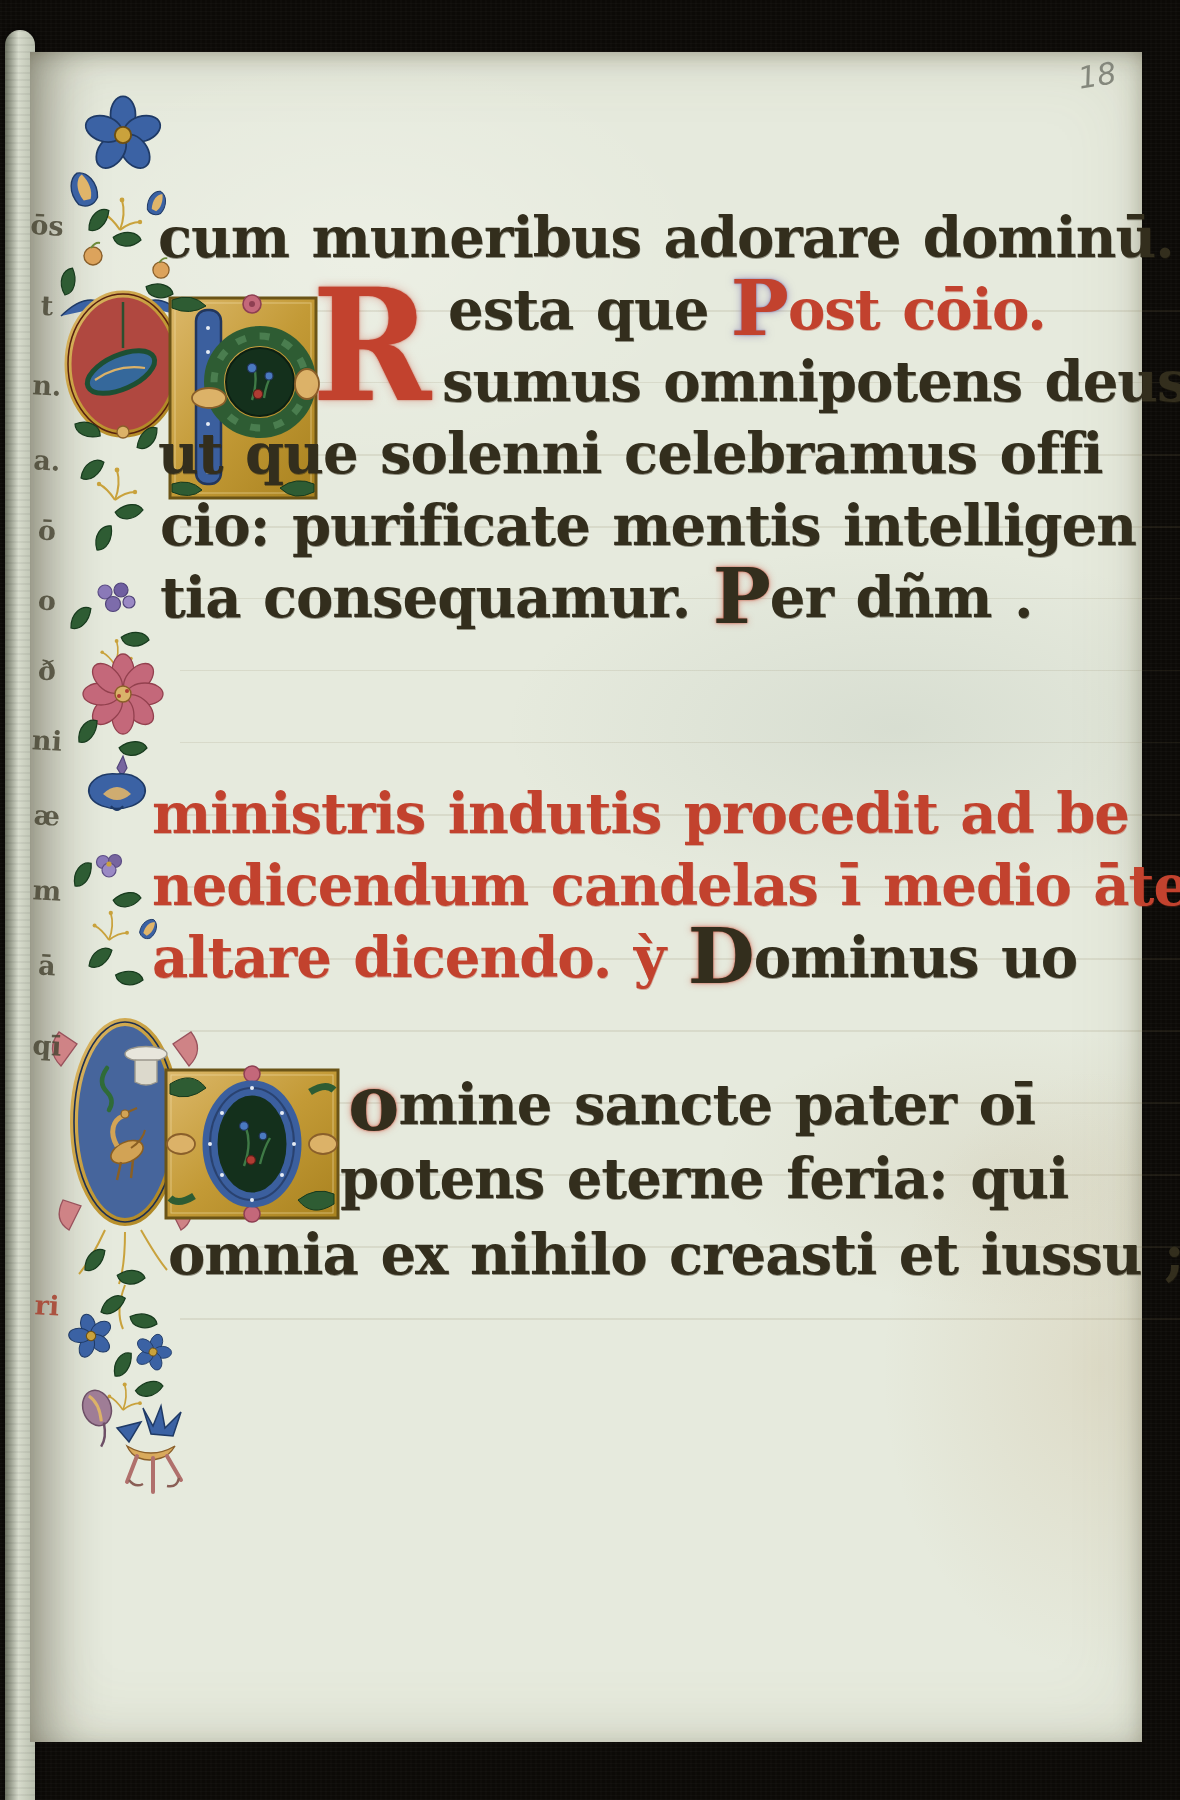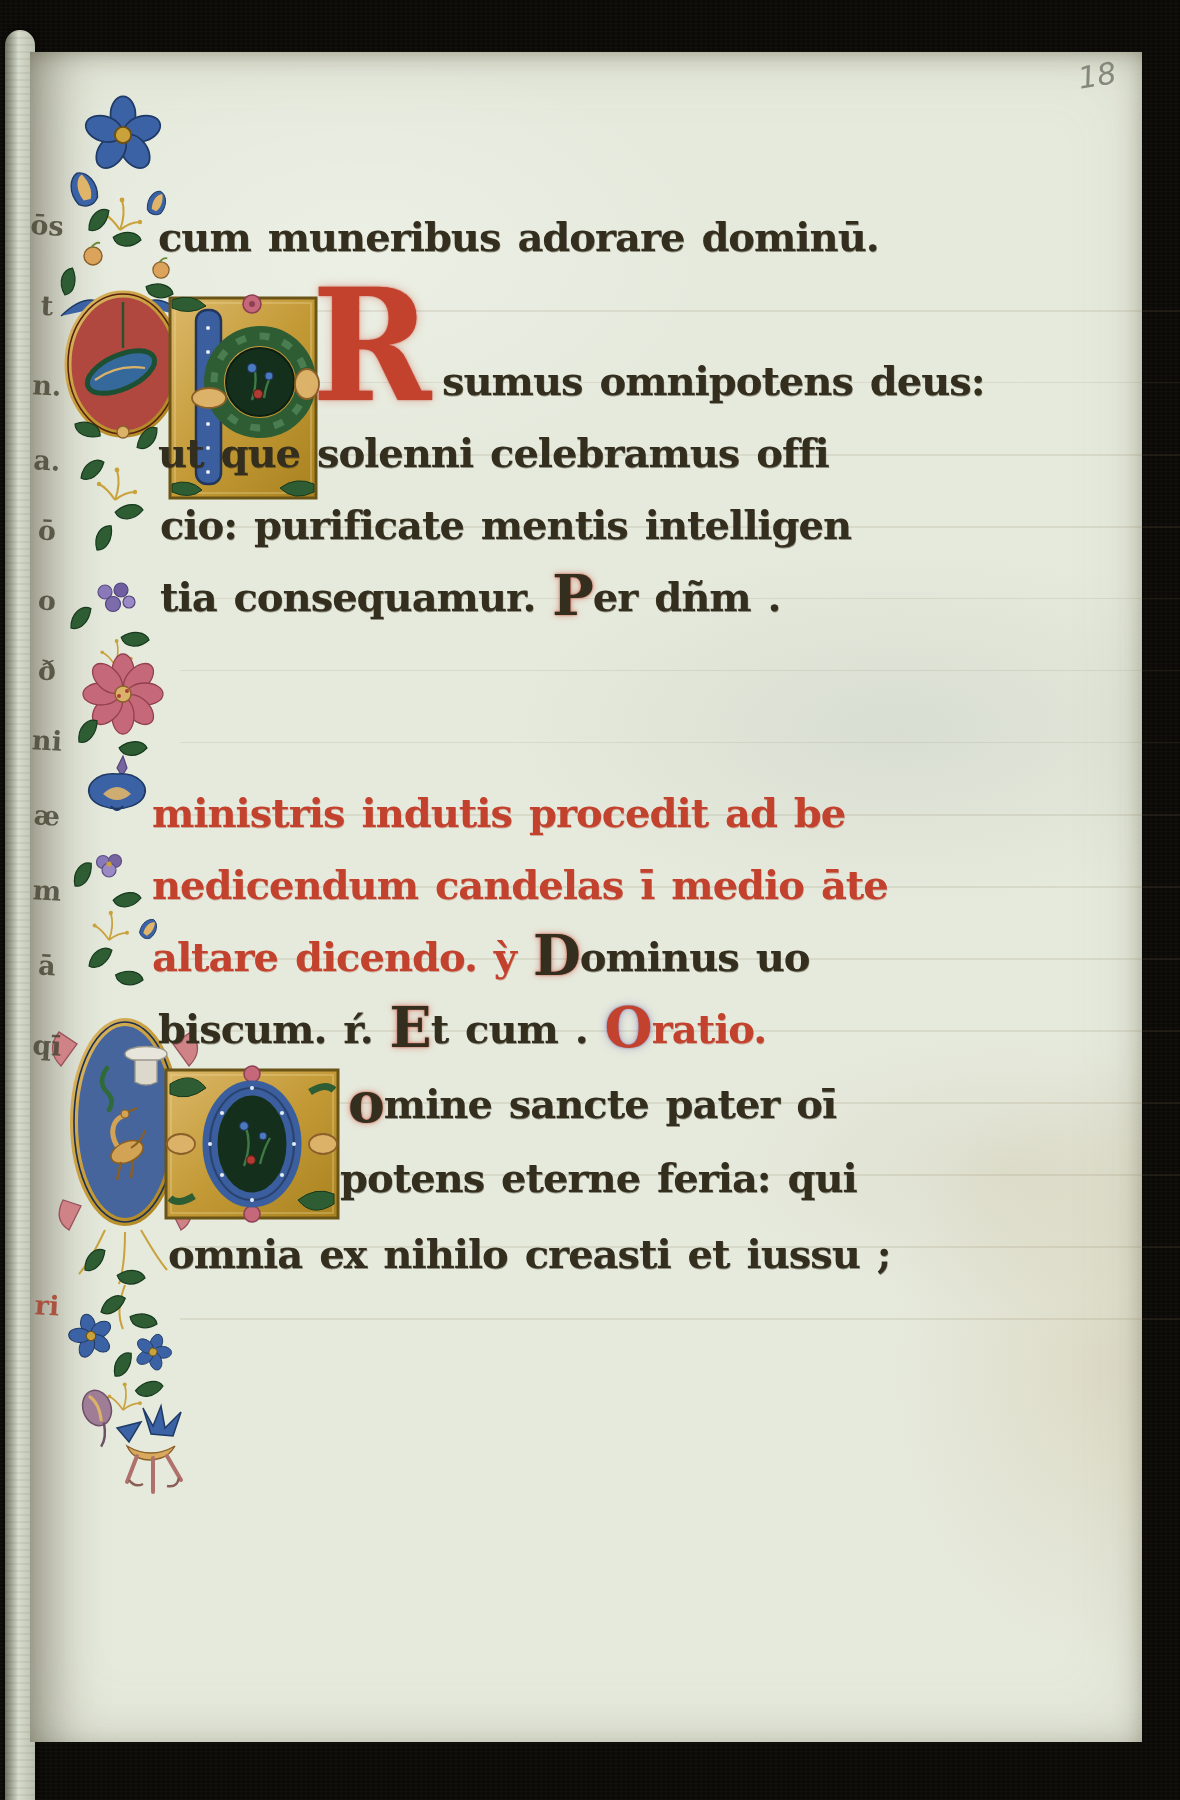--- a/index.html
+++ b/index.html
@@ -40,21 +40,21 @@
     background:repeating-linear-gradient(180deg, rgba(130,118,84,.20) 0 1.5px, transparent 1.5px 72px);
     opacity:.7;
   }
   #folio{
     position:absolute;left:1078px;top:58px;
     font-family:"DejaVu Sans","Liberation Sans",sans-serif;
     font-style:italic;font-size:30px;color:#84877c;transform:rotate(-9deg);
   }
   .tline{
     position:absolute;white-space:nowrap;
-    font-size:40px;font-weight:700;letter-spacing:-1px;word-spacing:4px;
+    font-size:56px;font-weight:700;letter-spacing:-1px;word-spacing:4px;
     line-height:64px;
   }
   .seg{white-space:pre;}
   .ink{color:#332e1d;text-shadow:.5px .5px 0 rgba(40,36,20,.45);}
   .rubric{color:#c2422e;text-shadow:.5px .5px 0 rgba(170,50,30,.35);}
   .cadel{font-size:1.38em;line-height:0;vertical-align:-.08em;}
   .halo-red{text-shadow:0 0 2px rgba(200,70,50,.95),0 0 7px rgba(200,70,50,.55);}
   .halo-violet{text-shadow:0 0 2px rgba(122,106,168,.95),0 0 8px rgba(122,106,168,.6);}
   #cadel-r{
     position:absolute;left:312px;top:268px;font-size:156px;font-weight:700;line-height:1;
@@ -296,28 +296,28 @@
     <circle cx="80" cy="58" r="4.4" fill="#4a79c0" stroke="#22365c" stroke-width="1.2"></circle>
     <circle cx="99" cy="68" r="3.8" fill="#4a79c0" stroke="#22365c" stroke-width="1.2"></circle>
     <circle cx="87" cy="92" r="4.4" fill="#b03c33" stroke="#5e1d18" stroke-width="1.2"></circle>
     <ellipse cx="17" cy="76" rx="14" ry="10" fill="#dcb268" stroke="#8a5f2a" stroke-width="1.8"></ellipse>
     <ellipse cx="159" cy="76" rx="14" ry="10" fill="#dcb268" stroke="#8a5f2a" stroke-width="1.8"></ellipse>
   </svg>
 
   <div id="cadel-r">R</div>
 
   <div class="tline" style="left:158px;top:205px"><span class="seg ink">cum muneribus adorare dominū.</span></div>
+  <div class="tline" style="left:448px;top:277px"><span class="seg ink">esta que </span><span class="seg rubric cadel halo-violet">P</span><span class="seg rubric">ost cōio.</span></div>
   <div class="tline" style="left:442px;top:349px"><span class="seg ink">sumus omnipotens deus:</span></div>
   <div class="tline" style="left:158px;top:421px"><span class="seg ink">ut que solenni celebramus offi</span></div>
   <div class="tline" style="left:160px;top:565px"><span class="seg ink">tia consequamur. </span><span class="seg ink cadel halo-red">P</span><span class="seg ink">er dñm .</span></div>
   <div class="tline" style="left:160px;top:493px"><span class="seg ink">cio: purificate mentis intelligen</span></div>
   <div class="tline" style="left:152px;top:781px"><span class="seg rubric">ministris indutis procedit ad be</span></div>
   <div class="tline" style="left:152px;top:853px"><span class="seg rubric">nedicendum candelas ī medio āte</span></div>
   <div class="tline" style="left:152px;top:925px"><span class="seg rubric">altare dicendo. ỳ </span><span class="seg ink cadel halo-red">D</span><span class="seg ink">ominus uo</span></div>
-  <div class="tline" style="left:158px;top:997px"><span class="seg ink">biscum. ŕ. </span><span class="seg ink cadel halo-red">E</span><span class="seg ink">t cum . </span><span class="seg rubric cadel halo-violet">O</span><span class="seg rubric">ratio.</span></div>
   <div class="tline" style="left:348px;top:1072px"><span class="seg ink cadel halo-red">o</span><span class="seg ink">mine sancte pater oī</span></div>
   <div class="tline" style="left:340px;top:1146px"><span class="seg ink">potens eterne feria: qui</span></div>
   <div class="tline" style="left:168px;top:1222px"><span class="seg ink">omnia ex nihilo creasti et iussu ;</span></div>
 
   <div id="gutter">
       <span class="gfrag" style="top: 210px;">ōs</span>
       <span class="gfrag" style="top: 290px;">t</span>
       <span class="gfrag" style="top: 370px;">n.</span>
       <span class="gfrag" style="top: 445px;">a.</span>
       <span class="gfrag" style="top: 515px;">ō</span>

